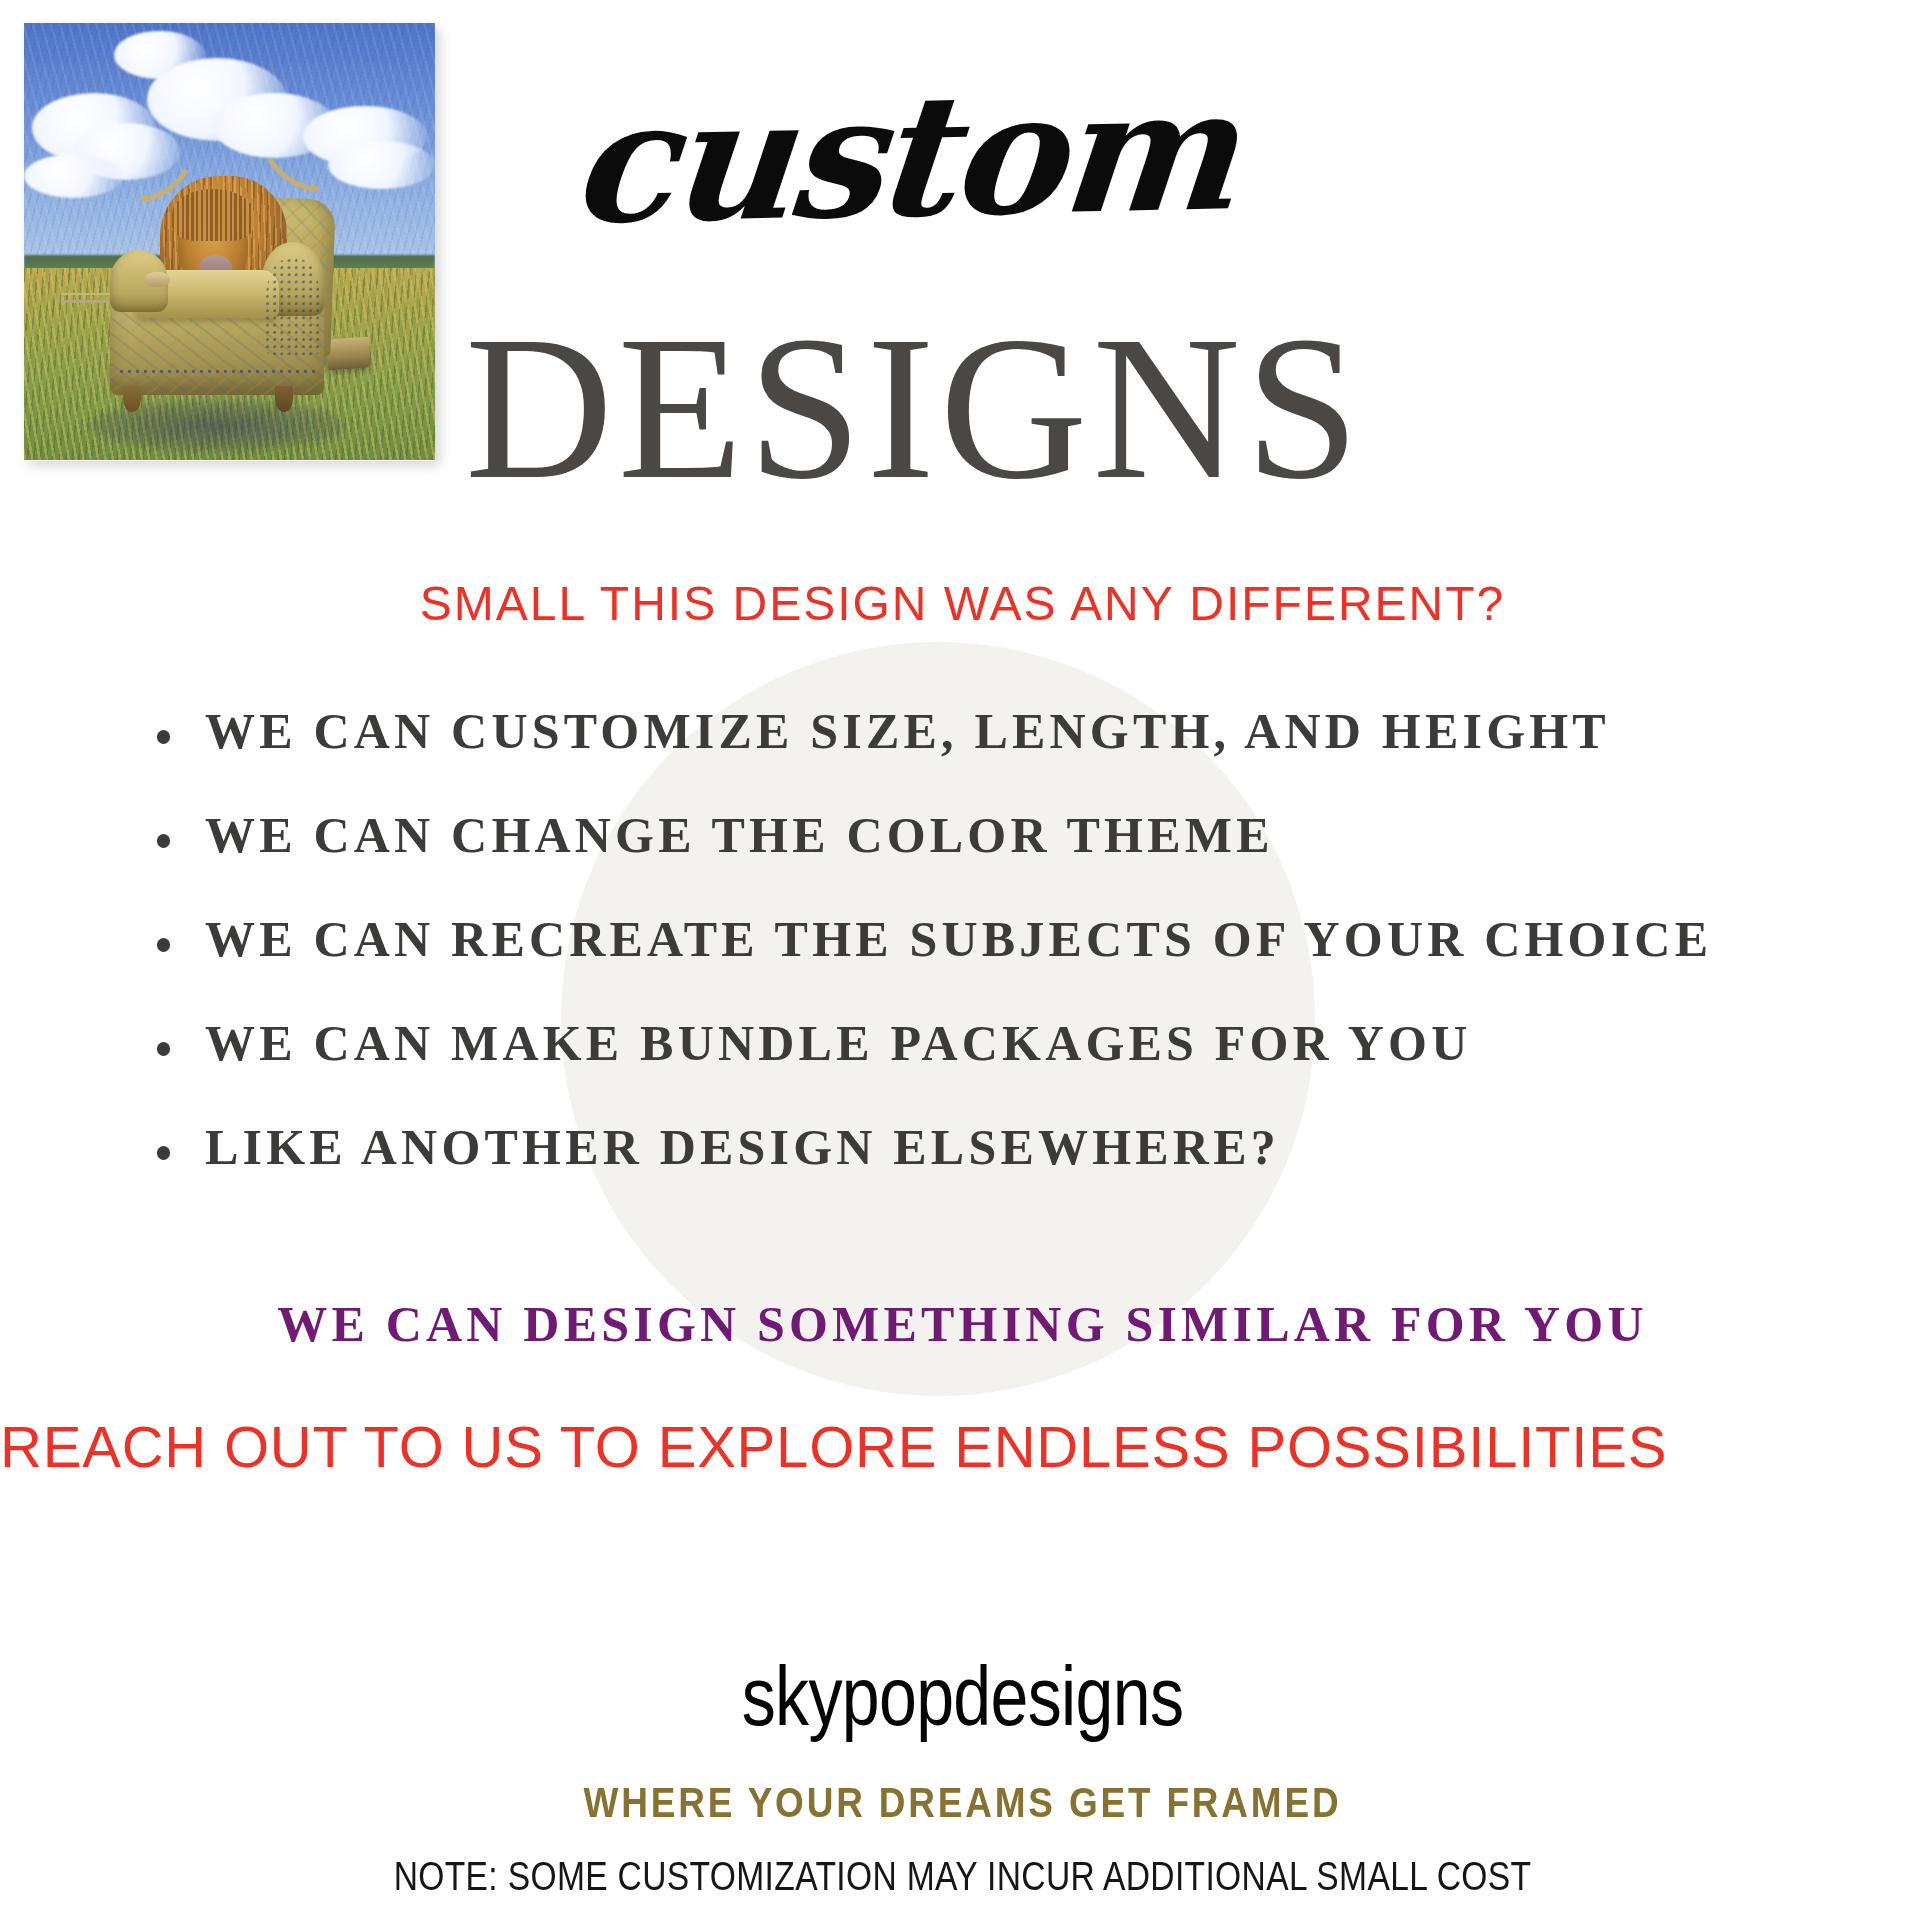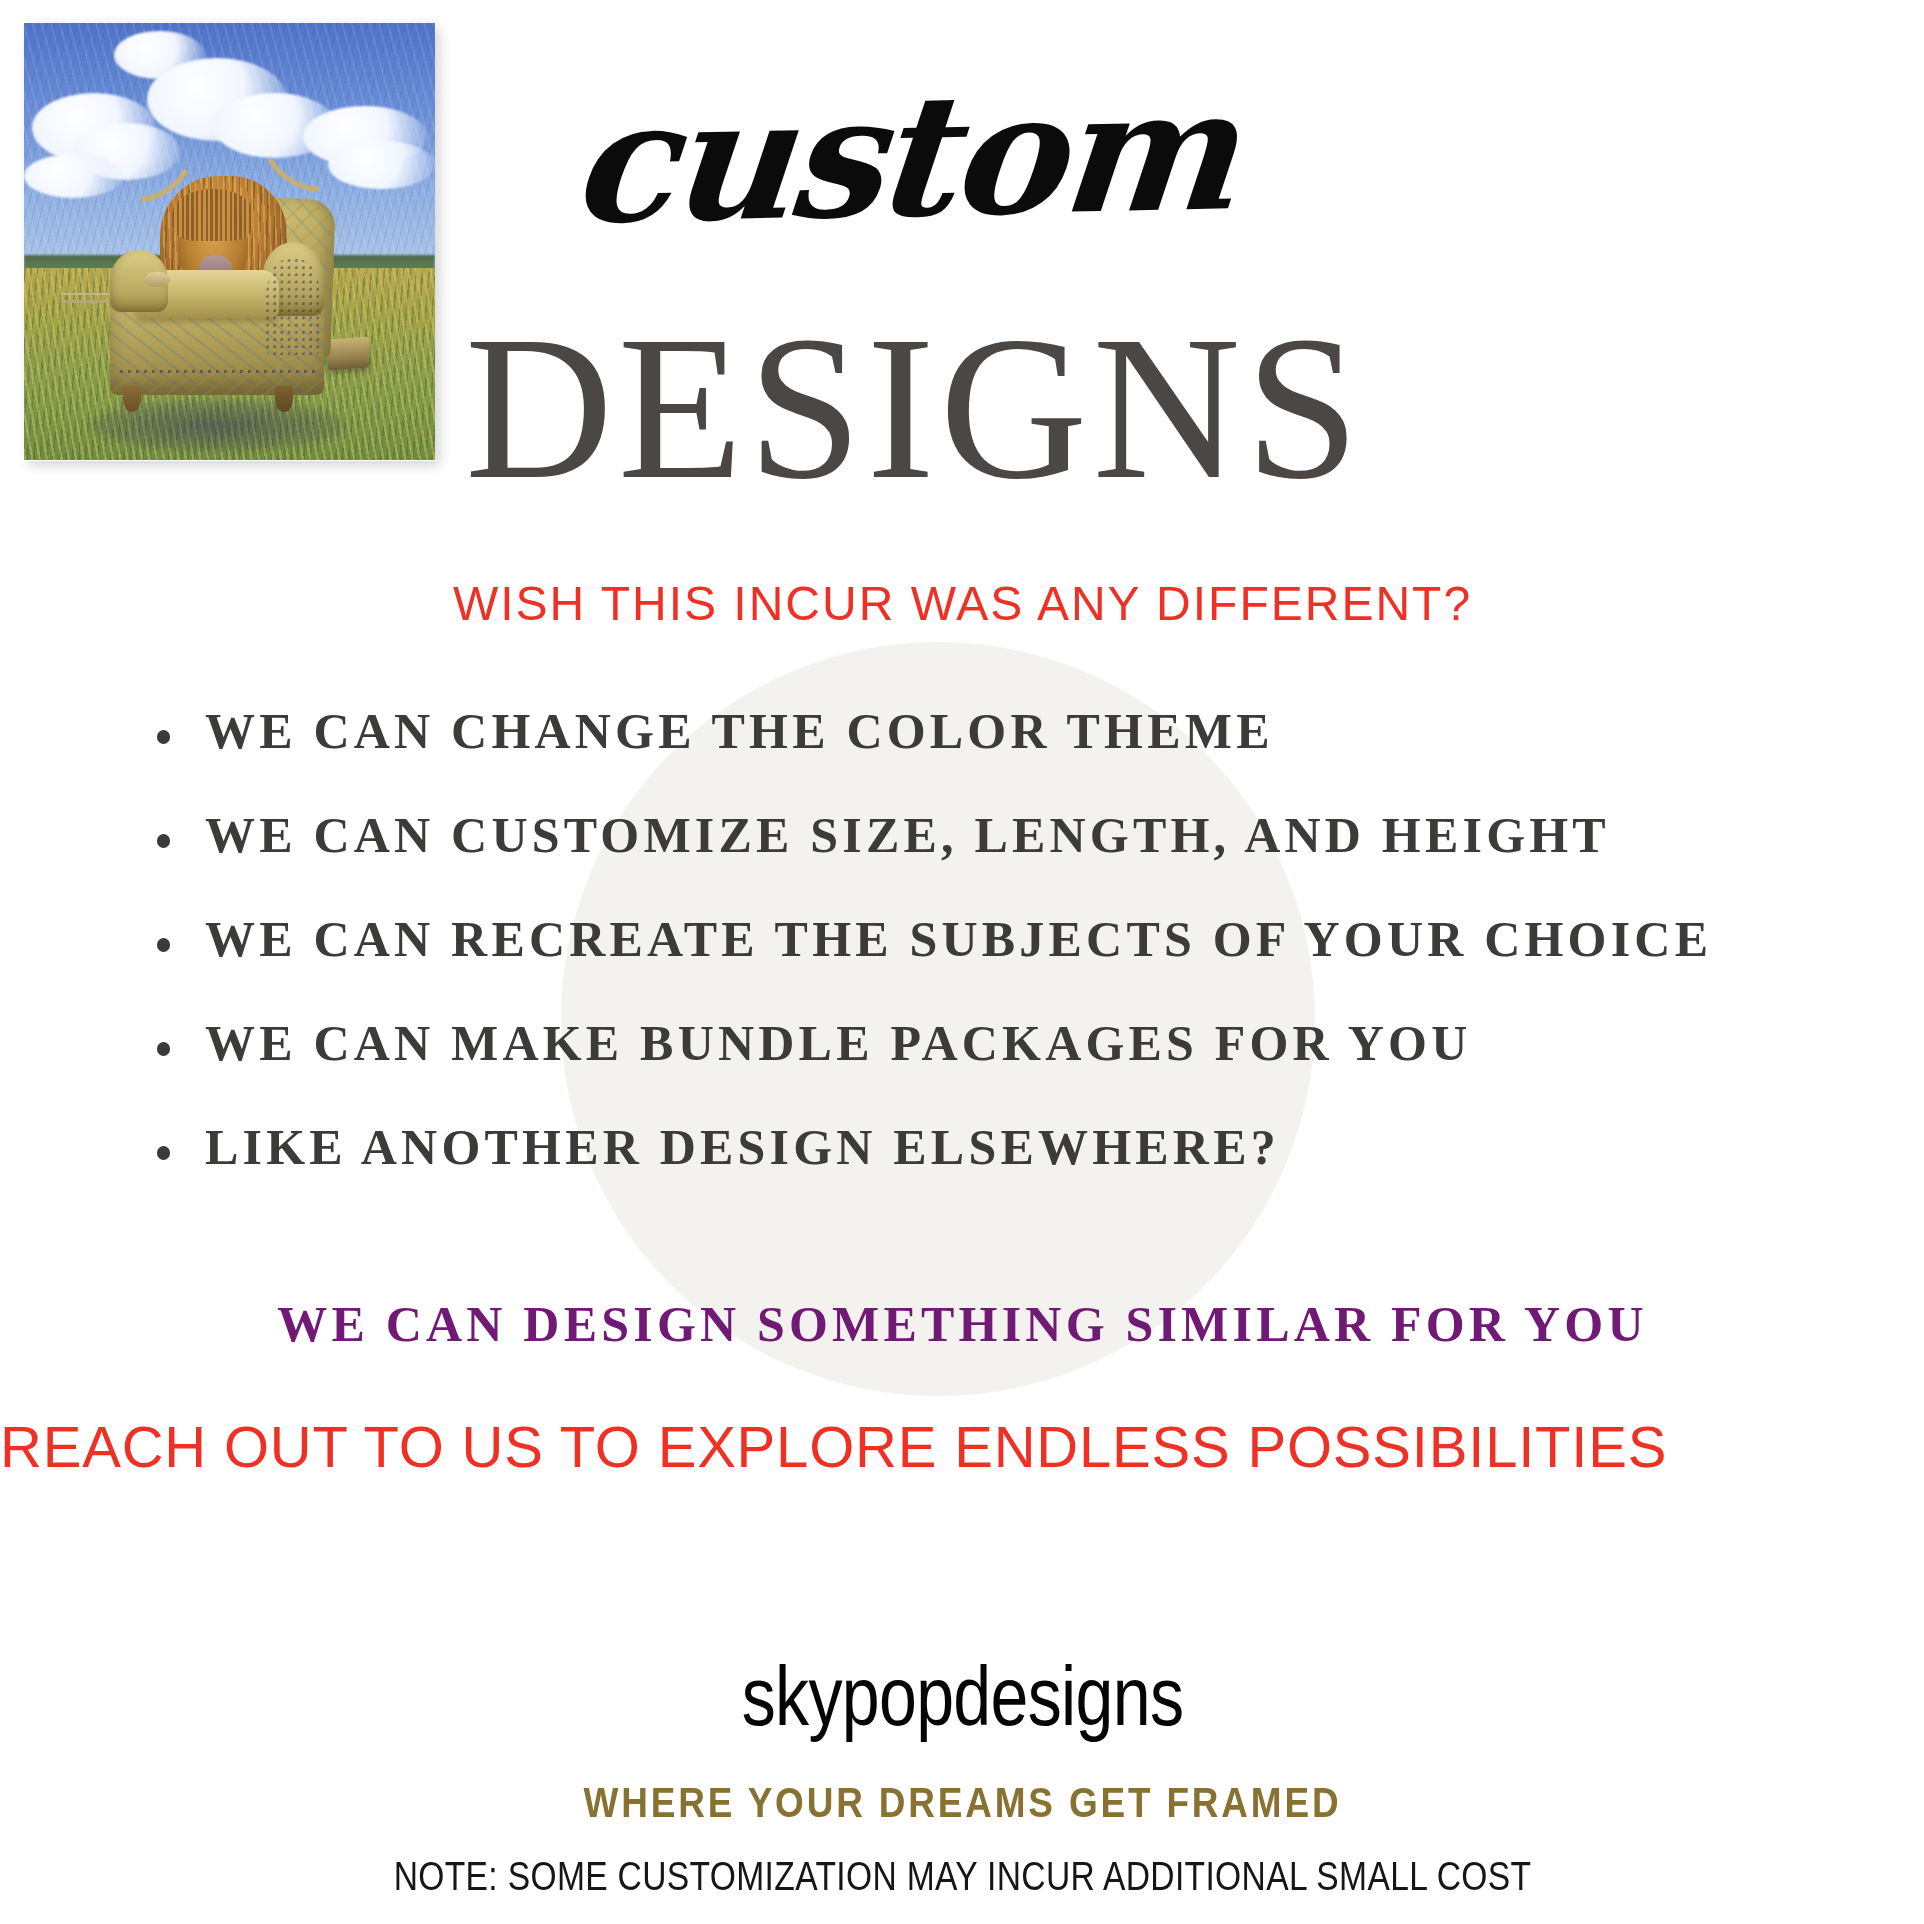--- a/index.html
+++ b/index.html
@@ -425,25 +425,25 @@
     <div class="leg-r"></div>
   </div>
 </div>
 
 <div id="content">
 
   <div id="script-title">custom</div>
 
   <div id="main-title">DESIGNS</div>
 
-  <div id="subtitle">WISH  THIS  INCUR  WAS ANY DIFFERENT?</div>
+  <div id="subtitle">SMALL  THIS  DESIGN  WAS ANY DIFFERENT?</div>
 
   <ul id="bullets">
+    <li><span>WE CAN CUSTOMIZE SIZE, LENGTH, AND HEIGHT</span></li>
     <li><span>WE CAN CHANGE THE COLOR THEME</span></li>
-    <li><span>WE CAN CUSTOMIZE SIZE, LENGTH, AND HEIGHT</span></li>
     <li><span>WE CAN RECREATE THE SUBJECTS OF YOUR CHOICE</span></li>
     <li><span>WE CAN MAKE BUNDLE PACKAGES FOR YOU</span></li>
     <li><span>LIKE ANOTHER DESIGN ELSEWHERE?</span></li>
   </ul>
 
   <div id="continuation">WE CAN DESIGN SOMETHING SIMILAR FOR YOU</div>
 
   <div id="cta">REACH OUT TO US TO EXPLORE ENDLESS POSSIBILITIES</div>
 
   <div id="brand">skypopdesigns</div>

